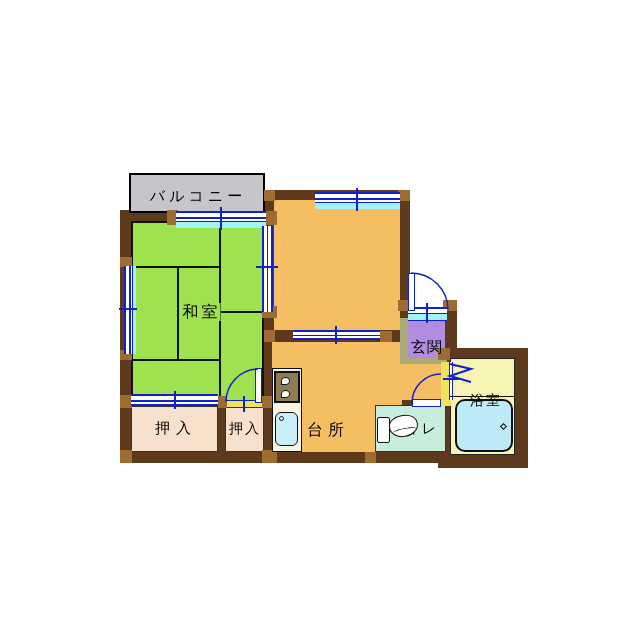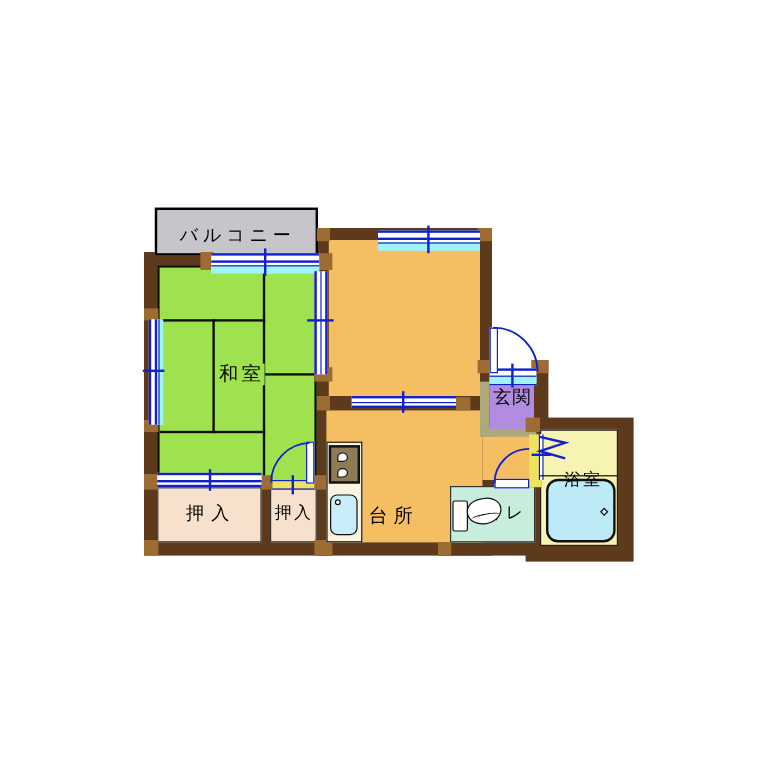--- a/index.html
+++ b/index.html
@@ -147,19 +147,19 @@
   </div>
 
   <div class="a fixture" style="left:450px;top:396px;width:65px;height:1px;background:#111;"></div>
   <div class="a fixture" style="left:455px;top:399px;width:58px;height:53px;background:#bcebf7;border:2px solid #111;border-radius:10px;">
     <div class="a" style="left:44px;top:23px;width:5px;height:5px;background:#bcebf7;border:1px solid #111;transform:rotate(45deg);"></div>
   </div>
 
   <div class="a label" style="left:198px;top:196px;font-size:15px;letter-spacing:4px;">バルコニー</div>
   <div class="a label" style="left:200px;top:312px;font-size:16px;letter-spacing:3px;background:#9fe24f;padding:1px 0 1px 3px;">和室</div>
   <div class="a label" style="left:328px;top:430px;font-size:16px;letter-spacing:5px;">台所</div>
-  <div class="a label" style="left:427px;top:331px;font-size:15px;letter-spacing:1px;">玄関</div>
+  <div class="a label" style="left:427px;top:347px;font-size:15px;letter-spacing:1px;">玄関</div>
   <div class="a label" style="left:173px;top:428px;font-size:15px;letter-spacing:6px;padding-left:6px;">押入</div>
   <div class="a label" style="left:245px;top:428px;font-size:14px;letter-spacing:2px;">押入</div>
   <div class="a label" style="left:414px;top:428px;font-size:14px;letter-spacing:1px;z-index:5;">トイレ</div>
   <div class="a label" style="left:486px;top:400px;font-size:14px;letter-spacing:2px;z-index:8;">浴室</div>
 
 </div>
 
 </body></html>

